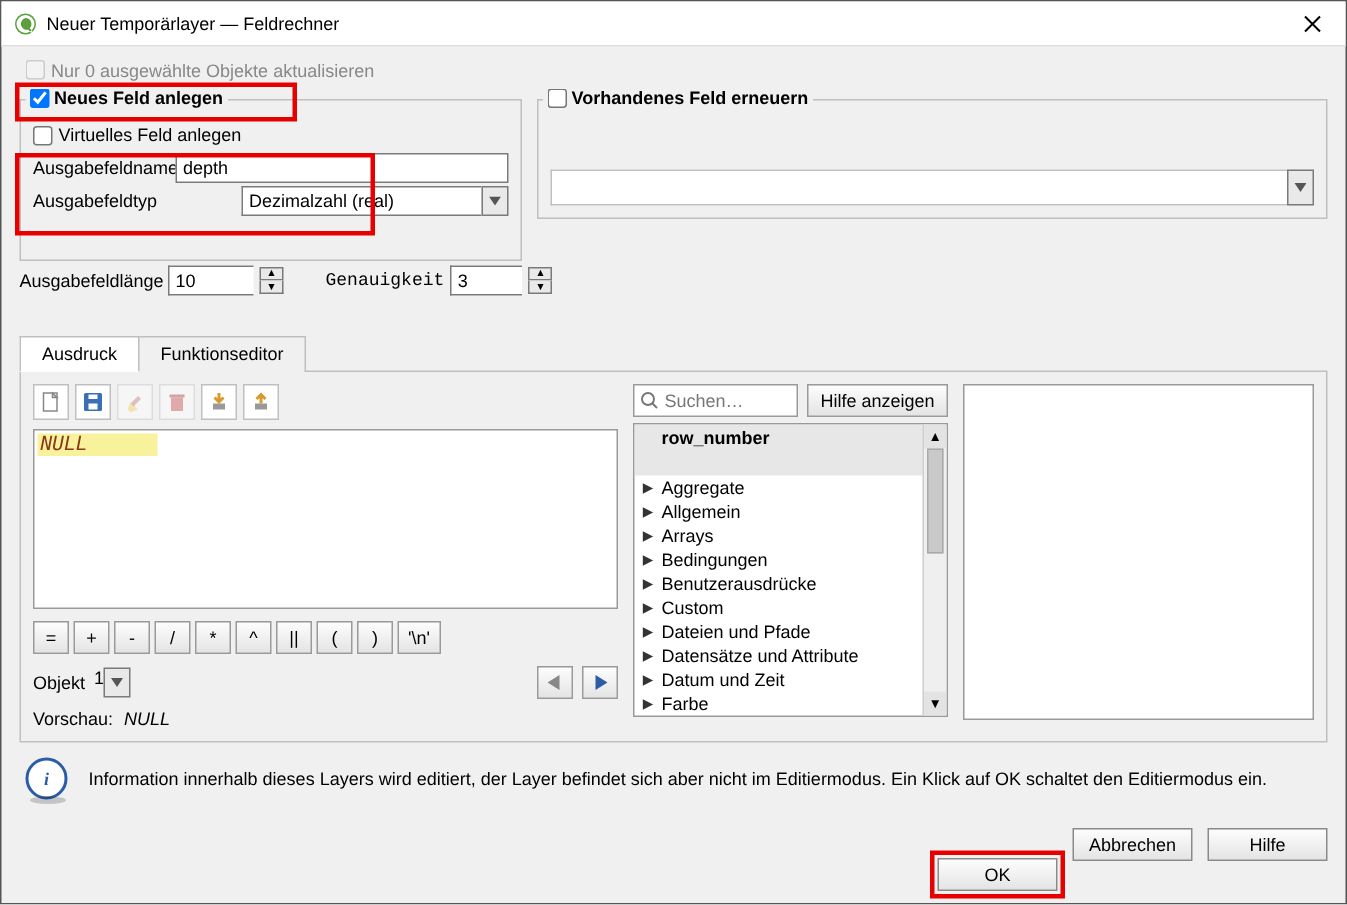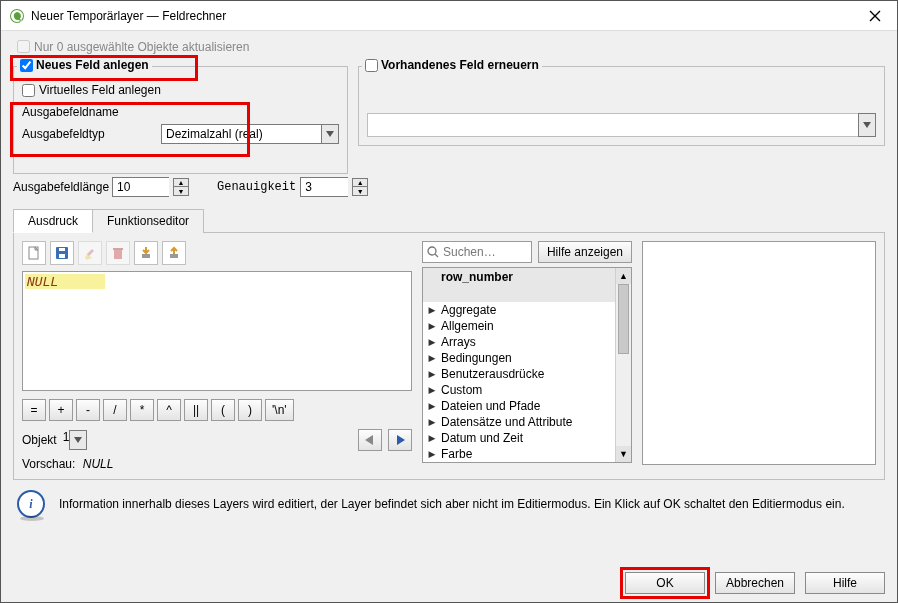--- a/index.html
+++ b/index.html
@@ -23,21 +23,21 @@
   .form-row label { width: 95px; }
   .form-row .field { flex: 1; border: 1px solid #7a7a7a; background: #fff; height: 20px; padding: 0 4px; display:flex; align-items:center; }
   .form-row .select { flex:1; display:flex;padding-left:44px; }
   .form-row .select .field { flex:1; border-right:0;}
   .dd-btn { width:18px; height:20px; border:1px solid #7a7a7a; background:#e9e9e9; display:flex; align-items:center; justify-content:center; cursor:pointer; }
   .spin { display:flex; flex-direction:column; }
   .spin div { width:16px; height:9px; border:1px solid #7a7a7a; background:#e9e9e9; font-size:7px; display:flex; align-items:center; justify-content:center; cursor:pointer;}
   .spin div + div { border-top:0; }
   .small-input { width: 57px; border:1px solid #7a7a7a; background:#fff; height:20px; padding:0 4px; display:flex; align-items:center; border-right:0;}
   .row-outside { display:flex; align-items:center; gap:4px; margin-top:2px; height:22px;}
-  .tabs { display:flex; margin-top:10px; }
+  .tabs { display:flex; margin-top:25px; }
   .tab { padding:4px 14px; border:1px solid #bfbfbf; background:#f0f0f0; border-bottom:0; position:relative; top:1px; cursor:pointer;}
   .tab.active { background:#fff; border-bottom:1px solid #fff; z-index:2;}
   .tab + .tab { margin-left:-1px;}
   .tab-panel { border:1px solid #bfbfbf; background:#f0f0f0; padding:8px; }
   .toolbar { display:flex; gap:4px; margin-bottom:6px;}
   .tbtn { width:24px; height:24px; border:1px solid #bfbfbf; background:#fff; display:flex; align-items:center; justify-content:center; cursor:pointer;}
   .tbtn.disabled { opacity:.4; cursor:default;}
   .editor-area { display:flex; gap:10px; }
   .expr-col { width:390px; }
   .expr-box { width:100%; height:120px; border:1px solid #9a9a9a; background:#fff; position:relative; font-family:Consolas,monospace; padding:2px;}
@@ -103,20 +103,23 @@
         <div class="group-title">
           <input type="checkbox" checked="" style="">
           <b>Neues Feld anlegen</b>
         </div>
         <div class="form-row" style="margin-top:6px;">
           <input type="checkbox" style="margin: 0px 4px 0px 0px;">
           <span>Virtuelles Feld anlegen</span>
         </div>
         <div class="form-row">
           <label>Ausgabefeldname</label>
+          <div class="field">
+              <span>depth</span>
+            </div>
         </div>
         <div class="form-row">
           <label>Ausgabefeldtyp</label>
           <div class="select">
             <div class="field">
                 <span>Dezimalzahl (real)</span>
               </div>
             <div class="dd-btn">
               <svg width="8" height="6">
                   <path d="M0 0h8L4 6z" fill="#555"></path>
@@ -340,21 +343,21 @@
     <div class="info-row">
       <div style="position:relative;">
         <div class="info-icon">i</div>
         <div class="info-shadow"></div>
       </div>
       <span>Information innerhalb dieses Layers wird editiert, der Layer befindet sich aber nicht im Editiermodus. Ein Klick auf OK schaltet den Editiermodus ein.</span>
     </div>
   </div>
 
   <div class="dlg-buttons">
-    <div style="position:relative;">
+    <div style="position:relative;margin-top:20px;">
       <div class="dlg-btn">
           <span>OK</span>
         </div>
       <div class="hl-red" style="left:-5px; top:-5px; right:-5px; bottom:-5px;"></div>
     </div>
     <div class="dlg-btn">
         <span>Abbrechen</span>
       </div>
     <div class="dlg-btn">
         <span>Hilfe</span>

